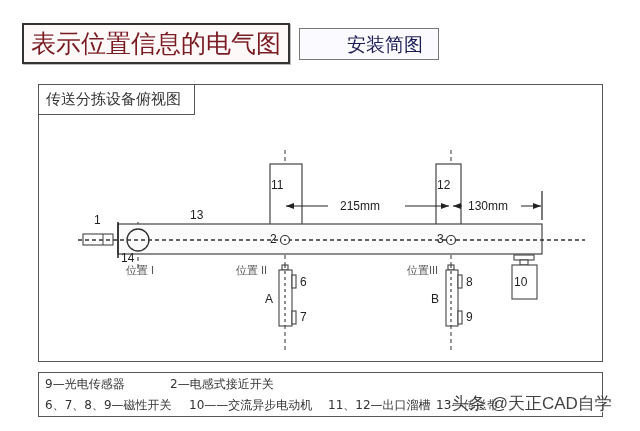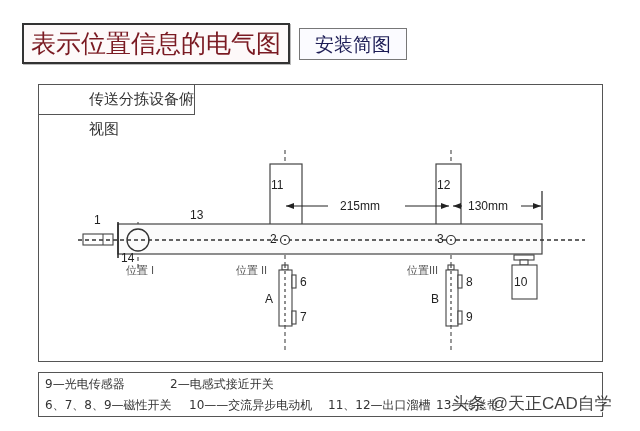--- a/index.html
+++ b/index.html
@@ -6,29 +6,29 @@
     body { width: 640px; height: 431px; position: relative; overflow: hidden;
            font-family: "DejaVu Sans", "Liberation Sans", sans-serif; }
     .abs { position: absolute; }
     .title-box { left: 22px; top: 23px; width: 264px; height: 37px;
                  border: 2px solid #333; background: #fdf9f9;
                  box-shadow: 1px 1px 0 #bbb; }
     .title-text { display: block; text-align: center; line-height: 37px;
                   font-size: 25px; color: #7a1a22; font-family: "DejaVu Serif", serif;
                   letter-spacing: 0px; }
     .sub-box { left: 299px; top: 28px; width: 106px; height: 30px;
-               border: 1px solid #777; background: #fbfbff; }
+               border: 1px solid #777; background: #fbfbff; padding-left: 32px; }
     .sub-text { display: block; text-align: center; line-height: 30px;
                 font-size: 19px; color: #1c1c55; font-family: "DejaVu Serif", serif; }
     .frame { left: 38px; top: 84px; width: 563px; height: 276px;
              border: 1.5px solid #555; }
     .frame-title { left: 38px; top: 84px; width: 156px; height: 30px;
                    border-right: 1.5px solid #555; border-bottom: 1.5px solid #555; }
     .frame-title span { display: block; line-height: 30px; padding-left: 8px;
-                        font-size: 15px; color: #333; font-family: "DejaVu Serif", serif; margin-left: 43px; }
+                        font-size: 15px; color: #333; font-family: "DejaVu Serif", serif; }
     svg text { font-family: "Liberation Sans", sans-serif; }
     .legend { left: 38px; top: 372px; width: 563px; height: 43px;
               border: 1.5px solid #555; }
     .legend-row { position: absolute; left: 0; height: 20px; width: 100%;
                   font-size: 12px; color: #333; line-height: 20px; white-space: nowrap; }
     .legend-row span { position: absolute; top: 0; }
     .watermark { left: 452px; top: 392px; font-size: 17px; color: #222;
                  font-family: Liberation Sans, sans-serif; opacity: 0.85;
                  text-shadow: 0 0 2px #fff, 1px 1px 0 #fff; white-space: nowrap; }
   </style>

